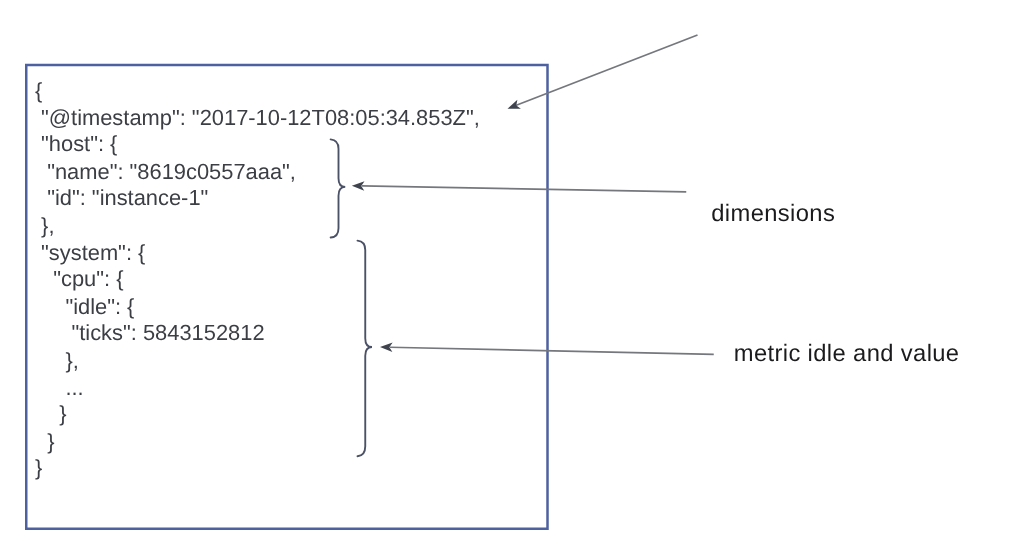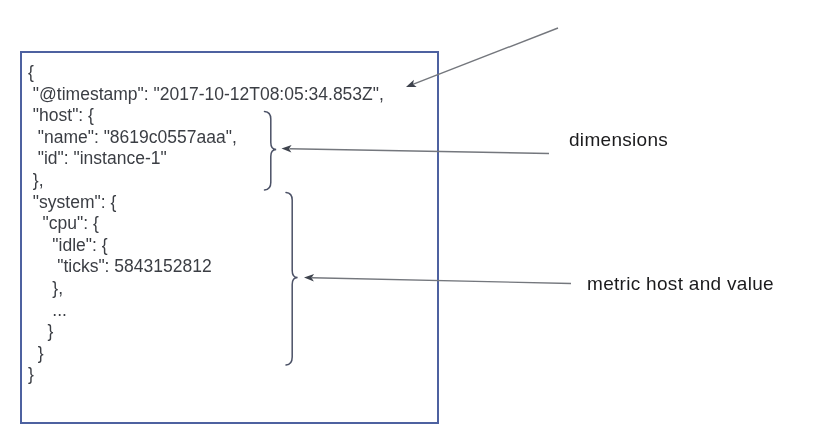--- a/index.html
+++ b/index.html
@@ -61,21 +61,21 @@
   }
   .label {
     position: absolute;
     font-size: 19px;
     line-height: 23px;
     letter-spacing: 0.3px;
     color: var(--label-text, #1b1b1d);
     white-space: nowrap;
   }
   .label-timestamp { left: 569px; top: 27px; }
-  .label-dimensions { left: 569px; top: 128px; }
+  .label-dimensions { left: 569px; top: 160px; }
   .label-metric { left: 587px; top: 272px; }
 </style>
 </head>
 <body>
 
 <div class="canvas">
 
   <div class="json-box"></div>
 
   <div class="code">
@@ -112,15 +112,15 @@
       <path class="arrow-head" d="M281.5,148.6 L291.6,145 L289,148.7 L291.4,152.6 Z"></path>
     </g>
 
     <g>
       <line class="arrow-line" x1="571" y1="283.5" x2="312" y2="277.8"></line>
       <path class="arrow-head" d="M304,277.6 L314.1,274 L311.5,277.8 L313.9,281.6 Z"></path>
     </g>
   </svg>
 
   <div class="label label-dimensions">dimensions</div>
-  <div class="label label-metric">metric host and value</div>
+  <div class="label label-metric">metric idle and value</div>
 
 </div>
 
 </body></html>

